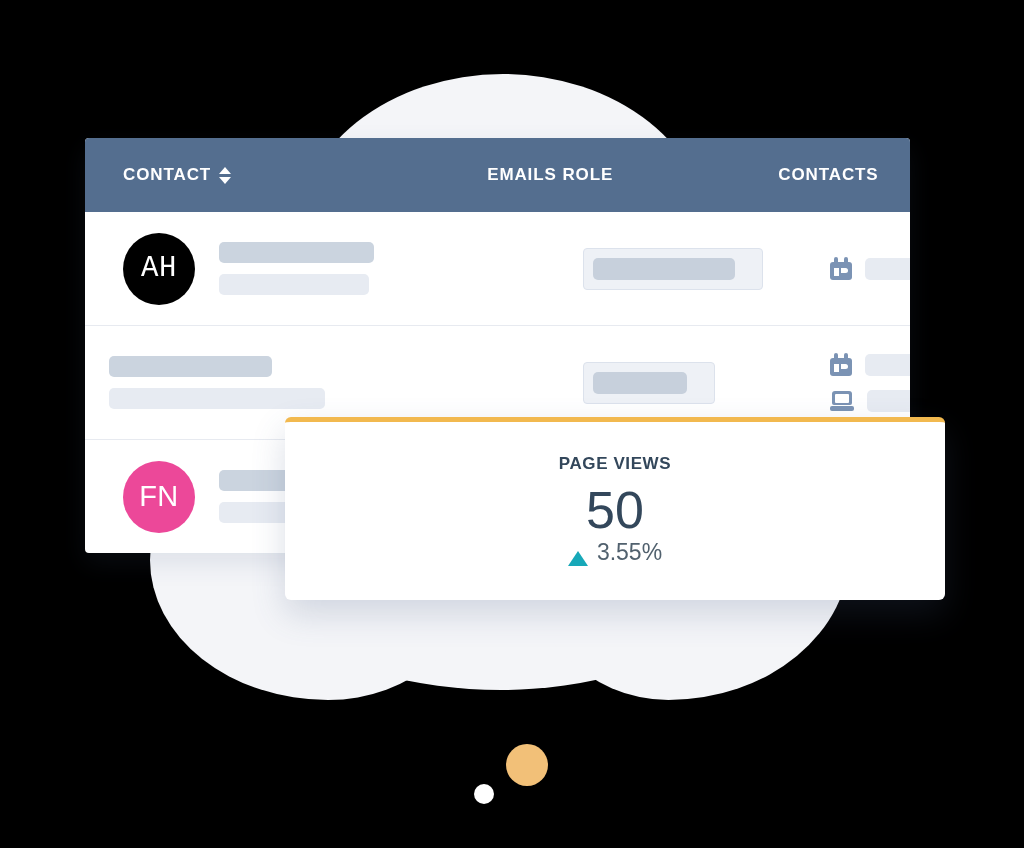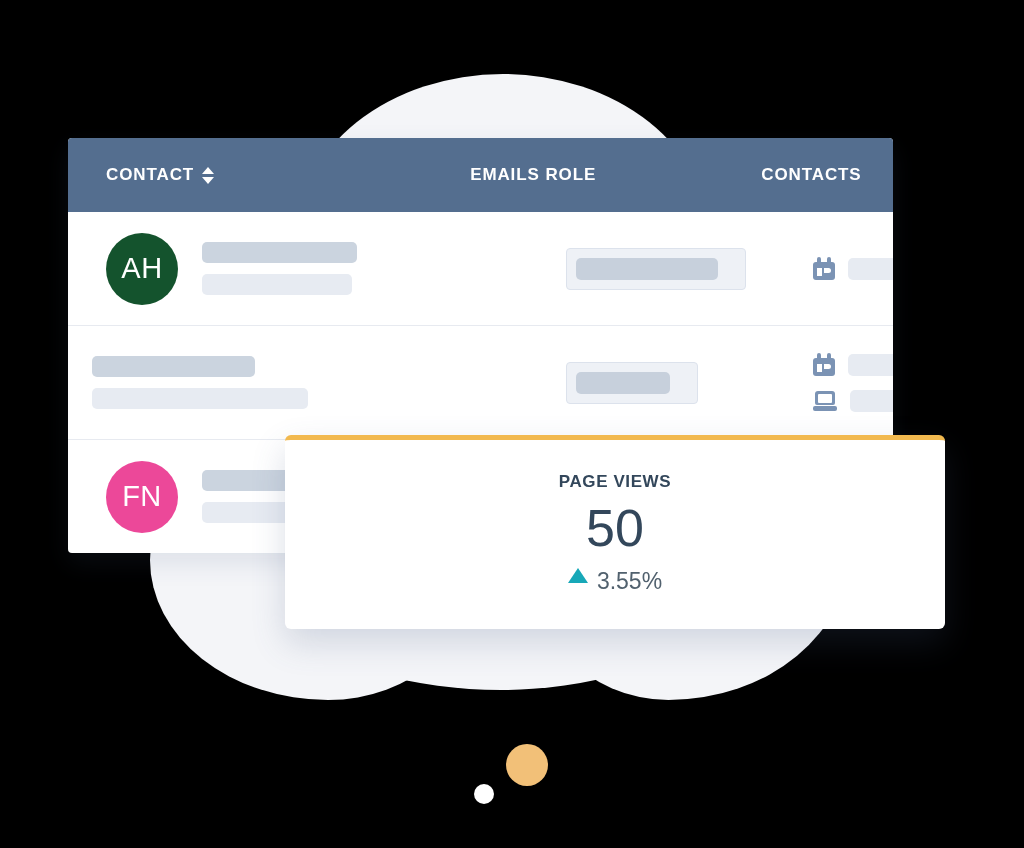--- a/index.html
+++ b/index.html
@@ -53,21 +53,21 @@
   }
   #dot-white {
     left: 474px; top: 784px;
     width: 20px; height: 20px;
     background: #FFFFFF;
   }
 
   
   #contacts-table {
     position: absolute;
-    left: 68px; top: 138px;
+    left: 85px; top: 138px;
     width: 825px;
     background: #FFFFFF;
     border-radius: 4px;
     box-shadow: 0 10px 26px rgba(70, 90, 130, 0.13);
     overflow: hidden;
   }
   #table-header {
     height: 74px;
     background: #546E8F;
     display: flex;
@@ -235,21 +235,21 @@
     position: absolute;
     left: 0; top: 15px;
     width: 24px; height: 5px;
     background: #7B93B4;
     border-radius: 2px;
   }
 
   
   #stats-card {
     position: absolute;
-    left: 285px; top: 435px;
+    left: 285px; top: 417px;
     width: 660px;
     background: #FFFFFF;
     border-top: 5px solid #F2B94F;
     border-radius: 6px;
     box-shadow: 0 14px 34px rgba(70, 90, 130, 0.20);
     padding: 32px 0 34px 0;
     display: flex;
   }
   .stat {
     flex: 1;
@@ -264,23 +264,23 @@
     letter-spacing: 0.6px;
   }
   .stat-value {
     font-size: 52px;
     color: #33475B;
     margin-top: 10px;
     line-height: 1;
     font-weight: 400;
   }
   .stat-delta {
-    margin-top: 14px;
-    display: flex;
-    align-items: flex-start;
+    margin-top: 3px;
+    display: flex;
+    align-items: flex-end;
     gap: 9px;
     font-size: 23px;
     color: #51616E;
   }
   .tri-up {
     width: 0; height: 0;
     border-left: 10px solid transparent;
     border-right: 10px solid transparent;
     border-bottom: 15px solid #17A8B8;
   }
@@ -310,21 +310,21 @@
       <div class="th" id="th-role">
         <span>EMAILS ROLE</span>
       </div>
       <div class="th" id="th-sched">
         <span>CONTACTS</span>
       </div>
     </div>
 
     <div id="table-body">
         <div class="trow">
-          <div class="avatar" style="background: #14532d;">AH</div>
+          <div class="avatar" style="background: #000000; font-family: Liberation Mono, monospace;">AH</div>
           <div class="namecol">
             <div class="bar bar-dark" style="width: 155px;"></div>
             <div class="bar bar-light" style="width: 150px;"></div>
           </div>
           <div class="rolecol">
             <div class="role-box" style="width: 160px;">
               <div class="role-pill" style="width: 142px;"></div>
             </div>
           </div>
           <div class="schedcol">

